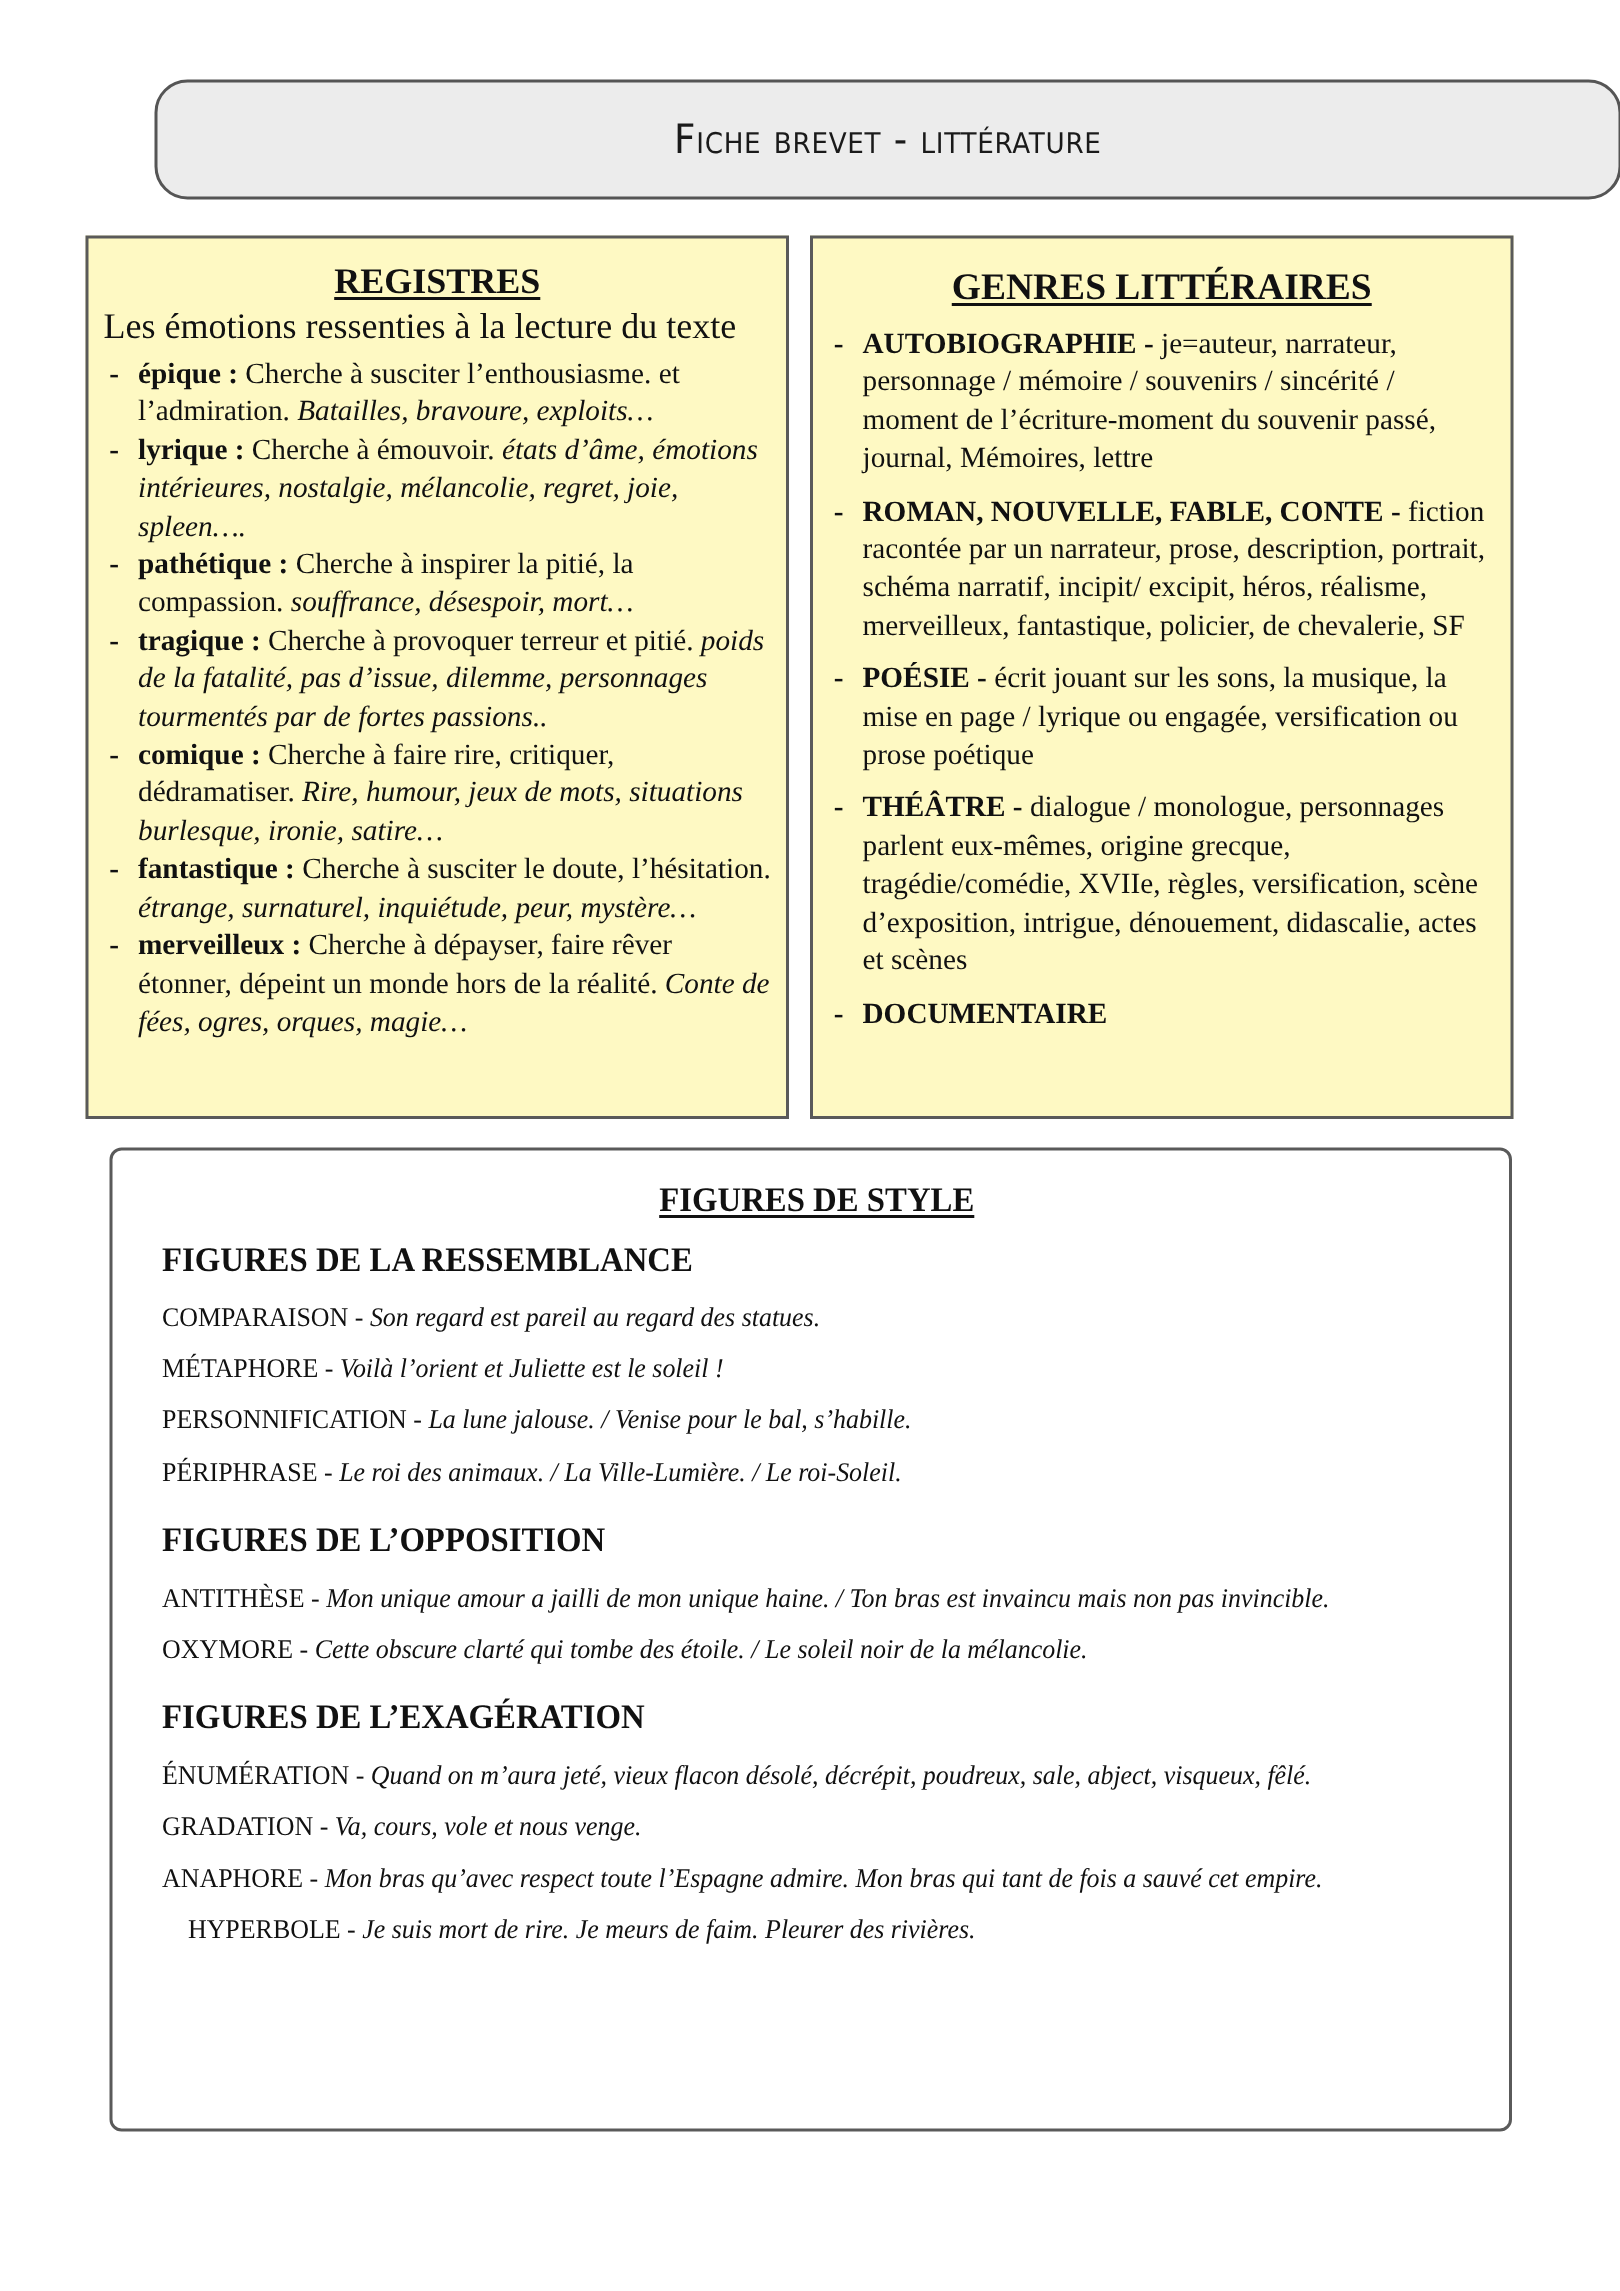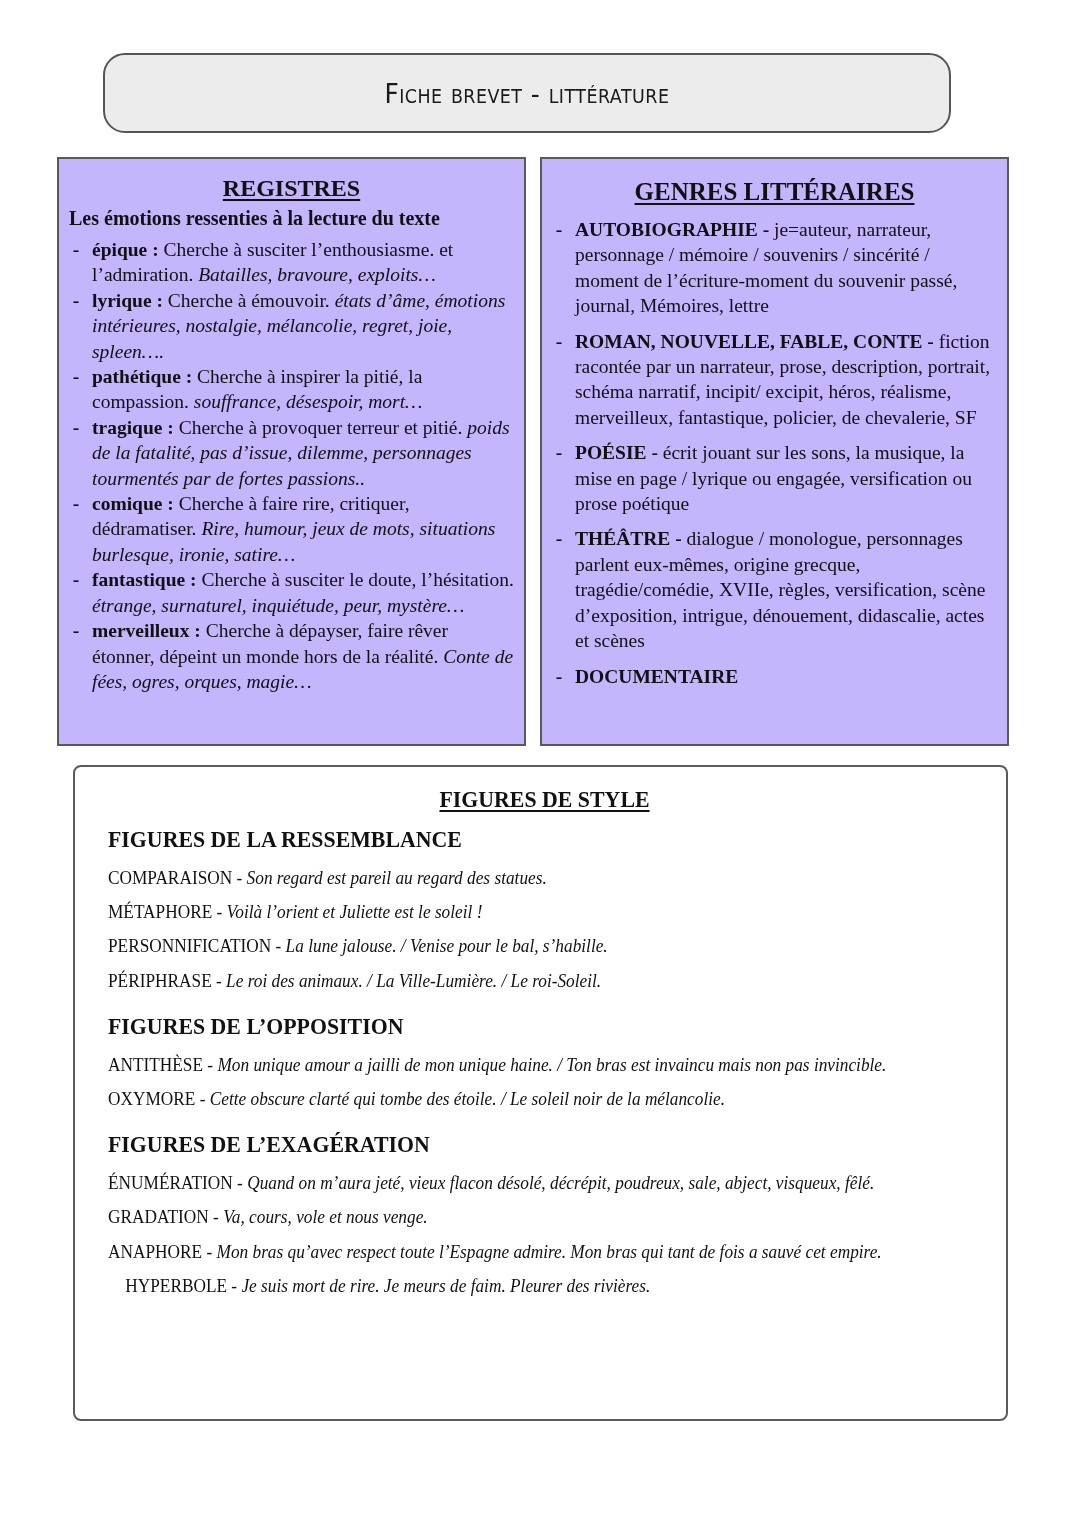--- a/index.html
+++ b/index.html
@@ -1,42 +1,42 @@
 <!DOCTYPE html>
 <html><head>
 <meta charset="utf-8">
 <style>
   * { margin: 0; padding: 0; box-sizing: border-box; }
   html, body { width: 1080px; height: 1527px; background: #ffffff; }
   body { position: relative; font-family: "Liberation Serif", "DejaVu Serif", serif; color: #111; }
 
   .title-box {
-    position: absolute; left: 103px; top: 53px; width: 848px; height: 80px;
+    position: absolute; left: 103px; top: 53px; width: 978px; height: 80px;
     background: #ececec; border: 2px solid #555; border-radius: 22px;
     display: flex; align-items: center; justify-content: center;
   }
   .title-text {
     font-family: "DejaVu Sans", sans-serif; font-size: 27px; letter-spacing: 0.5px;
     font-weight: normal; color: #1a1a1a; font-variant: small-caps;
     transform: scaleX(0.92);
   }
 
   .box {
-    position: absolute; border: 2px solid #5a5a5a; background: #c4b5fd;
+    position: absolute; border: 2px solid #5a5a5a; background: #fef9c3;
   }
   .box-left { left: 57px; top: 157px; width: 469px; height: 589px; padding: 14px 10px 0 10px; }
   .box-right { left: 540px; top: 157px; width: 469px; height: 589px; padding: 18px 10px 0 10px; }
 
   .box-title {
     text-align: center; font-weight: bold; text-decoration: underline;
     text-underline-offset: 3px; text-decoration-thickness: 2px;
     font-size: 24px; line-height: 30px;
   }
   .box-right .box-title { font-size: 25px; margin-bottom: 10px; }
-  .subtitle { font-weight: bold; font-size: 20px; line-height: 26px; margin: 2px 0 6px 0; }
+  .subtitle { font-weight: normal; font-size: 24px; line-height: 26px; margin: 2px 0 6px 0; }
 
   ul.dash { list-style: none; }
   ul.dash li {
     position: relative; padding-left: 23px; font-size: 19.5px; line-height: 25.4px;
   }
   ul.dash li .dash-mark {
     position: absolute; left: 0; top: 0; font-weight: bold; width: 14px; text-align: center;
   }
   .box-right ul.dash li { margin-bottom: 10px; padding-left: 23px; }
   .box-right ul.dash li:last-child { margin-bottom: 0; }

